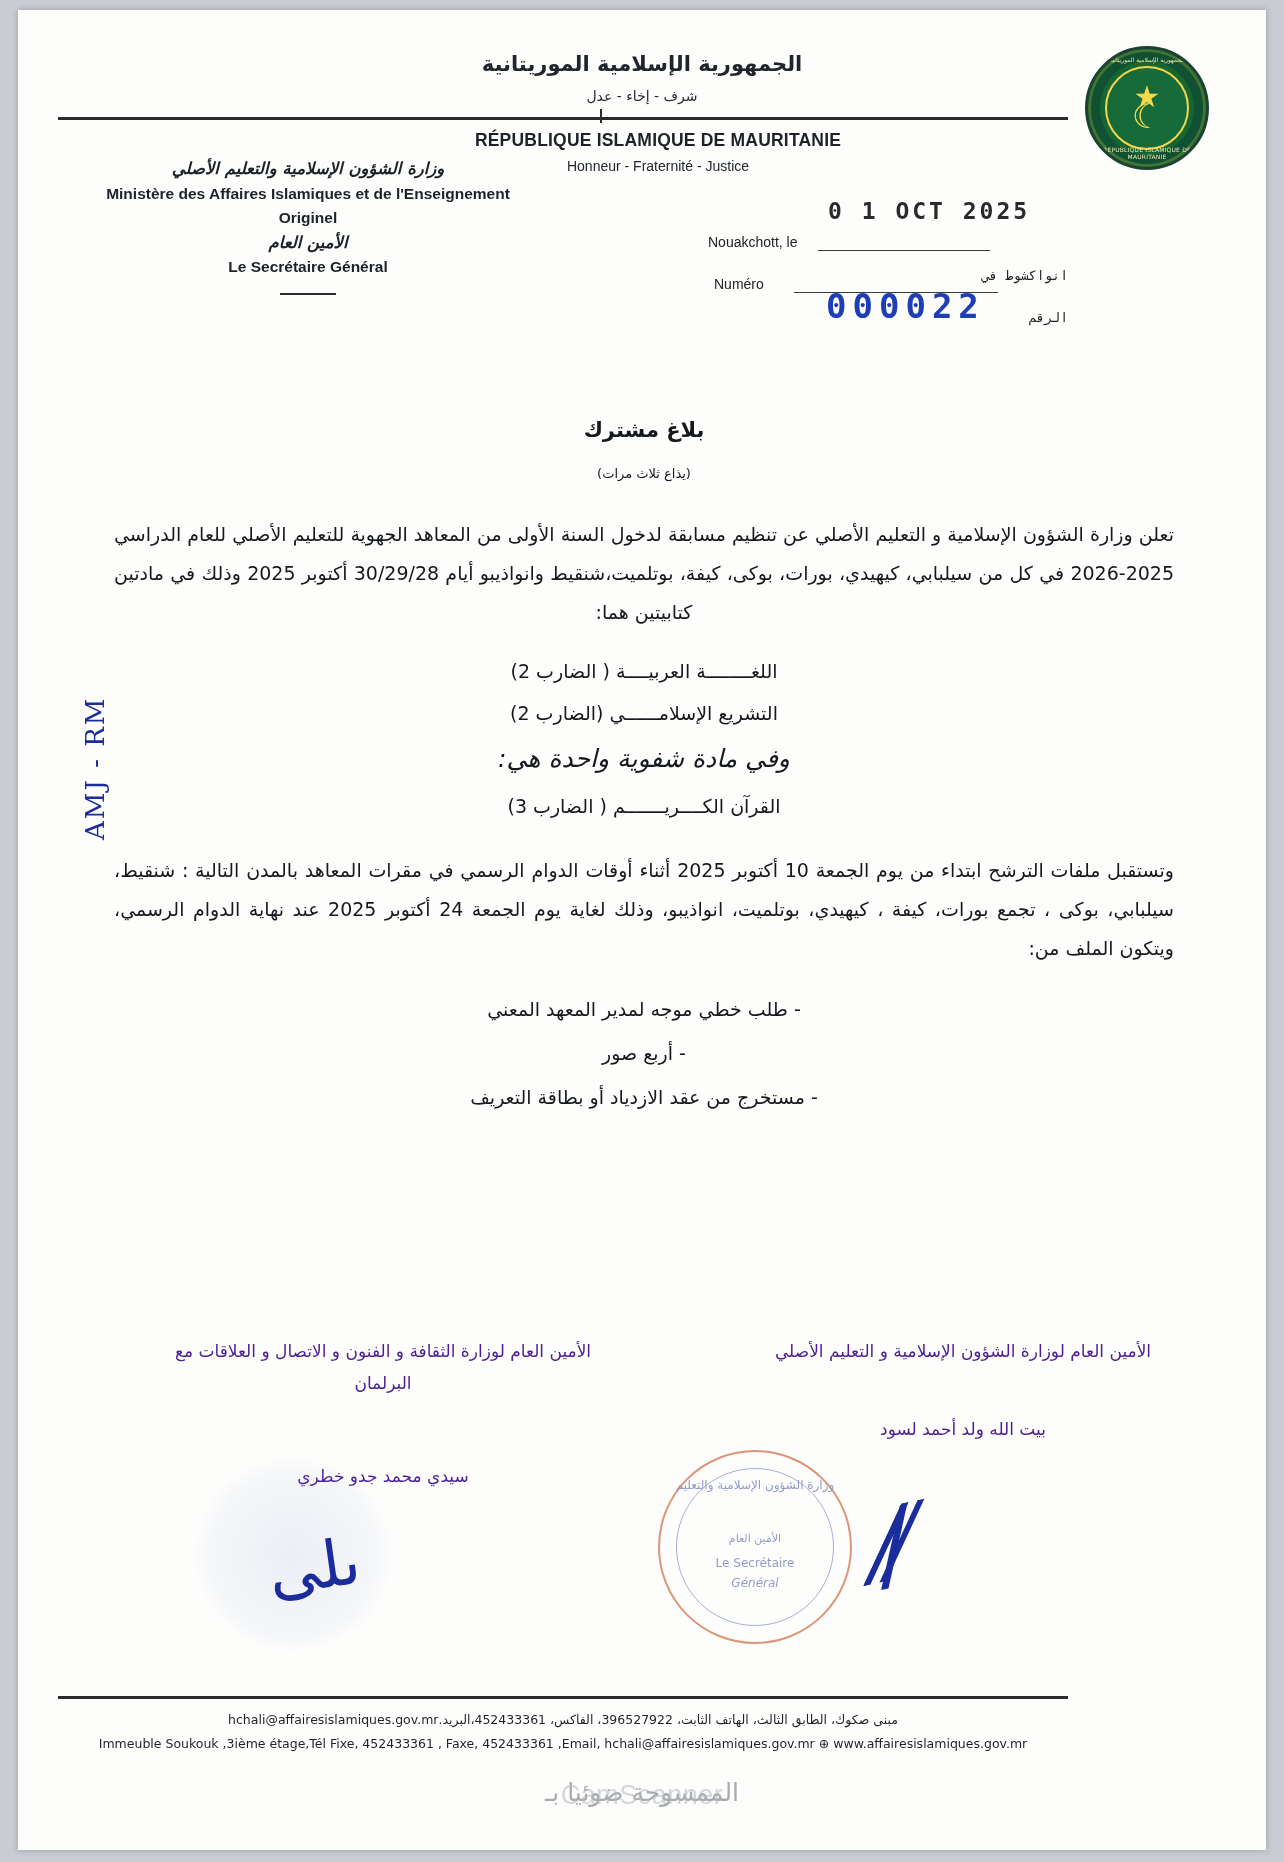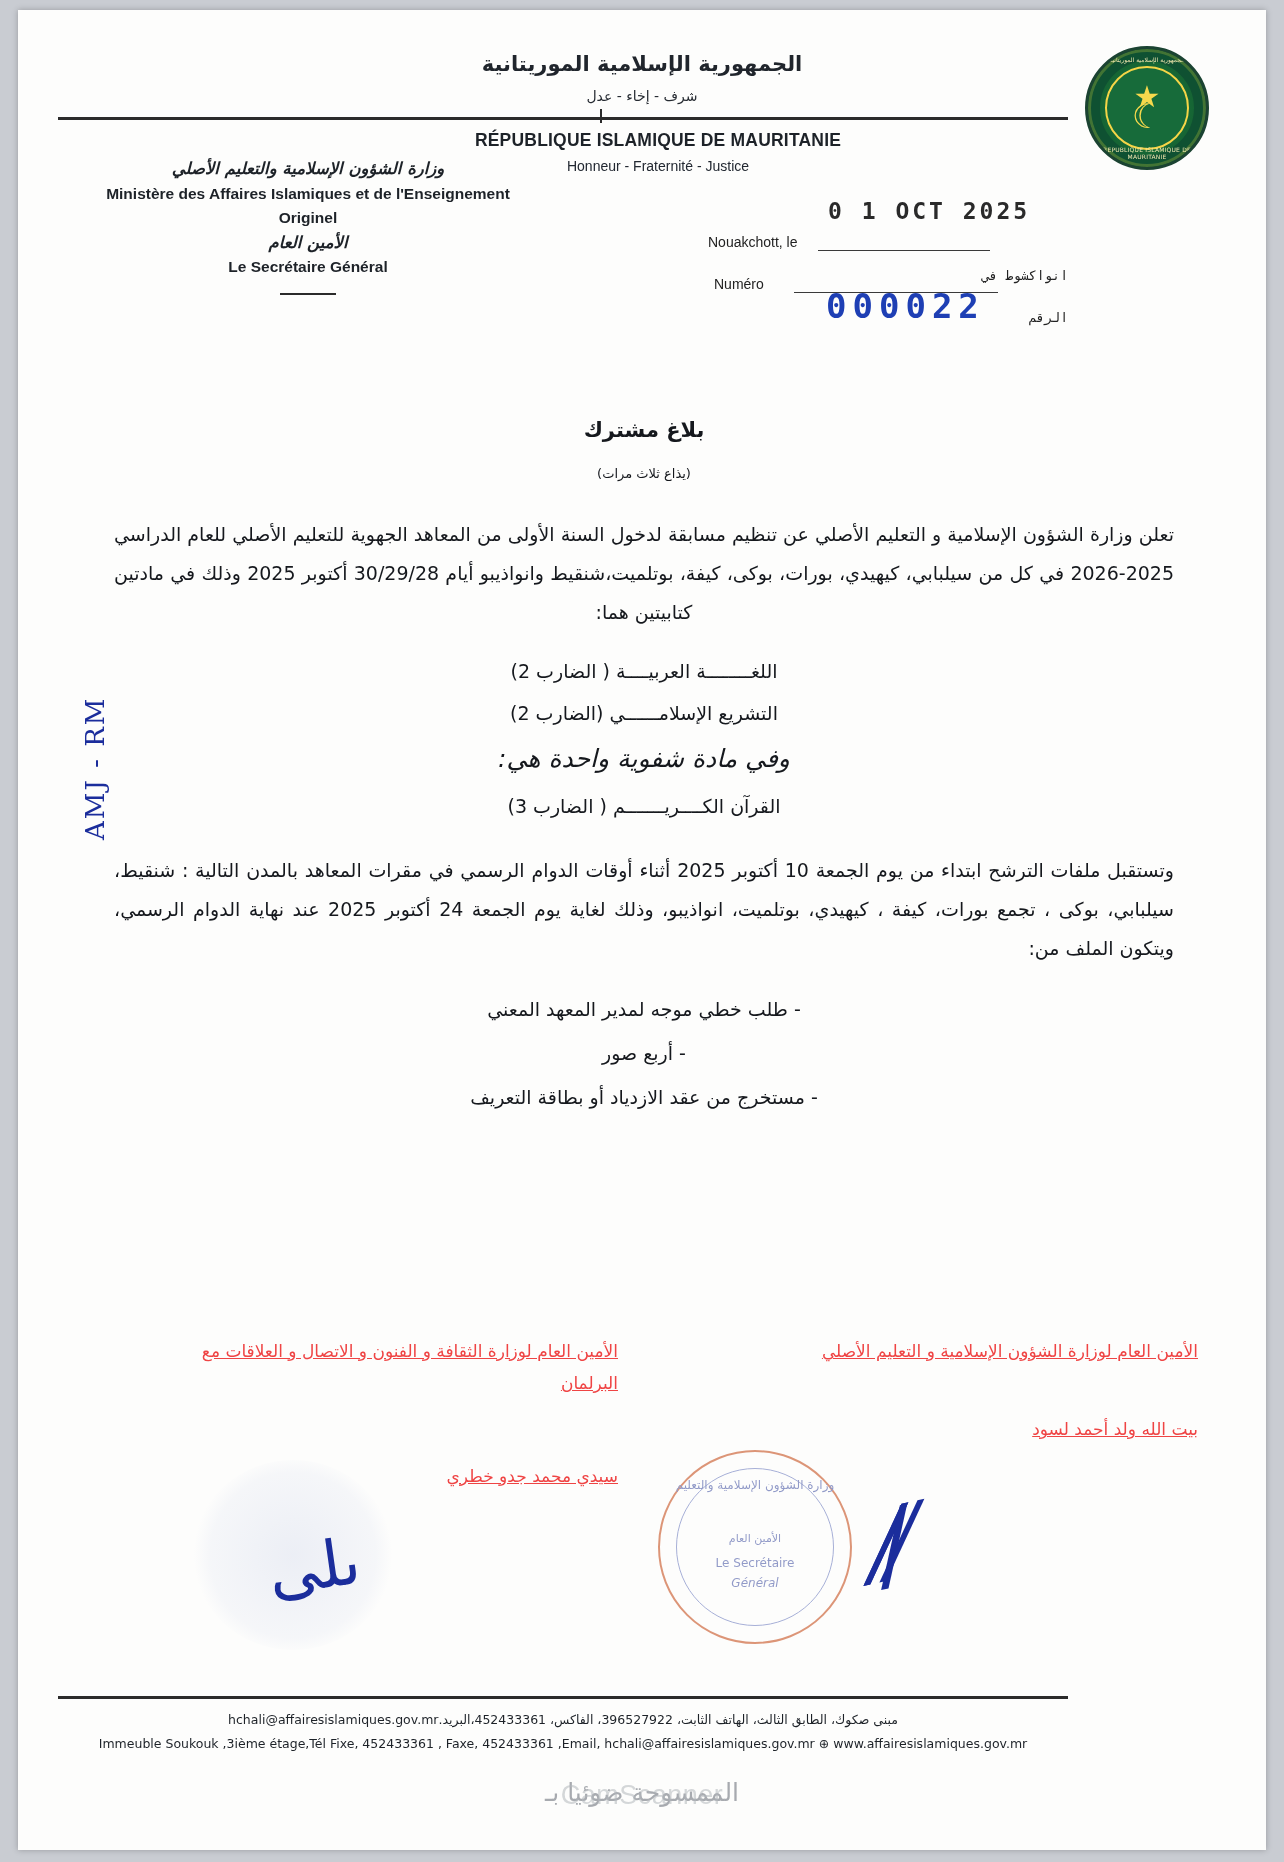--- a/index.html
+++ b/index.html
@@ -286,24 +286,24 @@
     top: 1325px;
     left: 70px;
     width: 1110px;
     direction: rtl;
     font-family: "DejaVu Sans", sans-serif;
   }
   .sig-col {
     position: absolute;
     top: 0;
     width: 470px;
+    text-align: center;
     font-size: 17px;
-    color: #ef4444;
+    color: #4c1d95;
     line-height: 1.9;
-    text-decoration: underline;
   }
   .sig-right { right: 0; }
   .sig-left { left: 60px; }
   .sig-name { margin-top: 46px; font-size: 17px; }
   .sig-name.left-name { margin-top: 60px; }
 
   .ink {
     position: absolute;
     font-family: "DejaVu Serif", serif;
     color: #1b2d9c;

